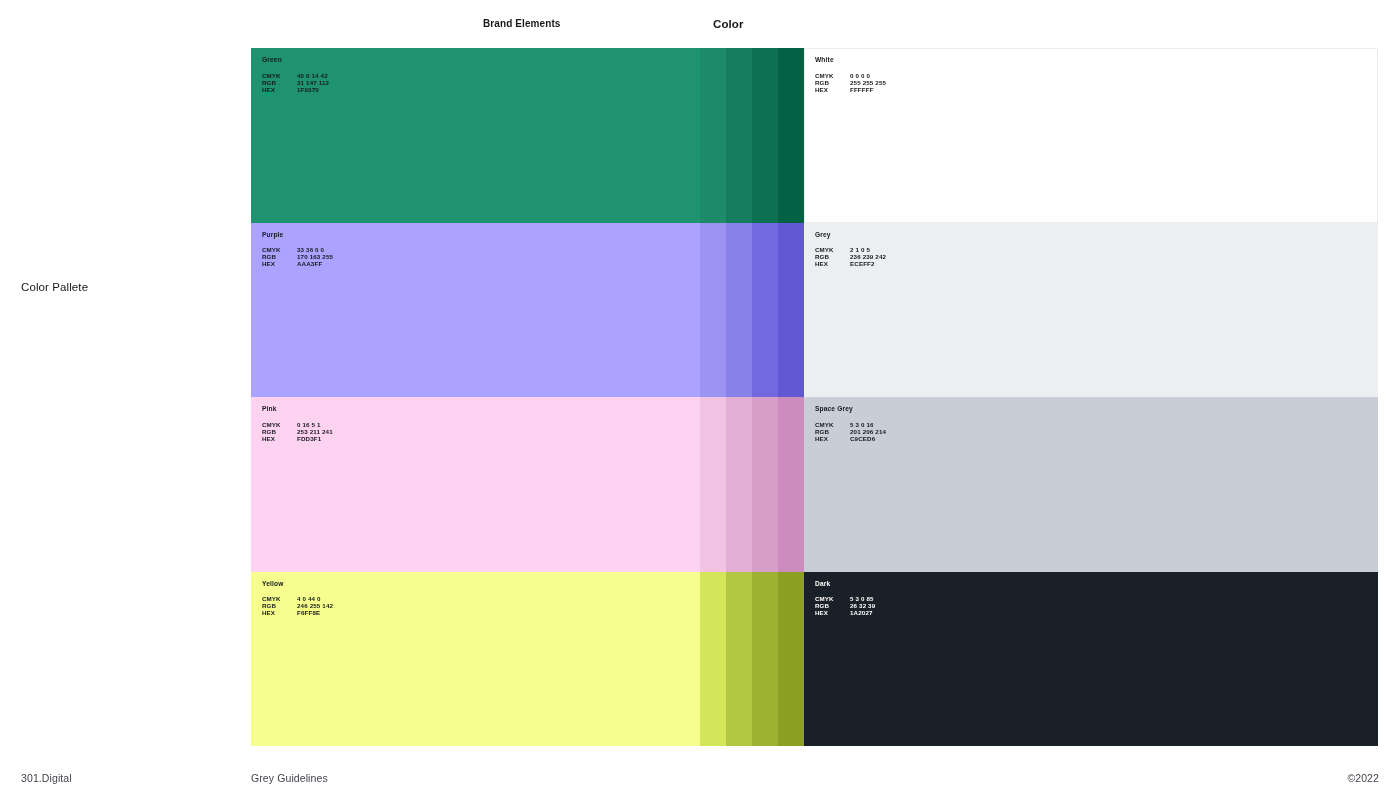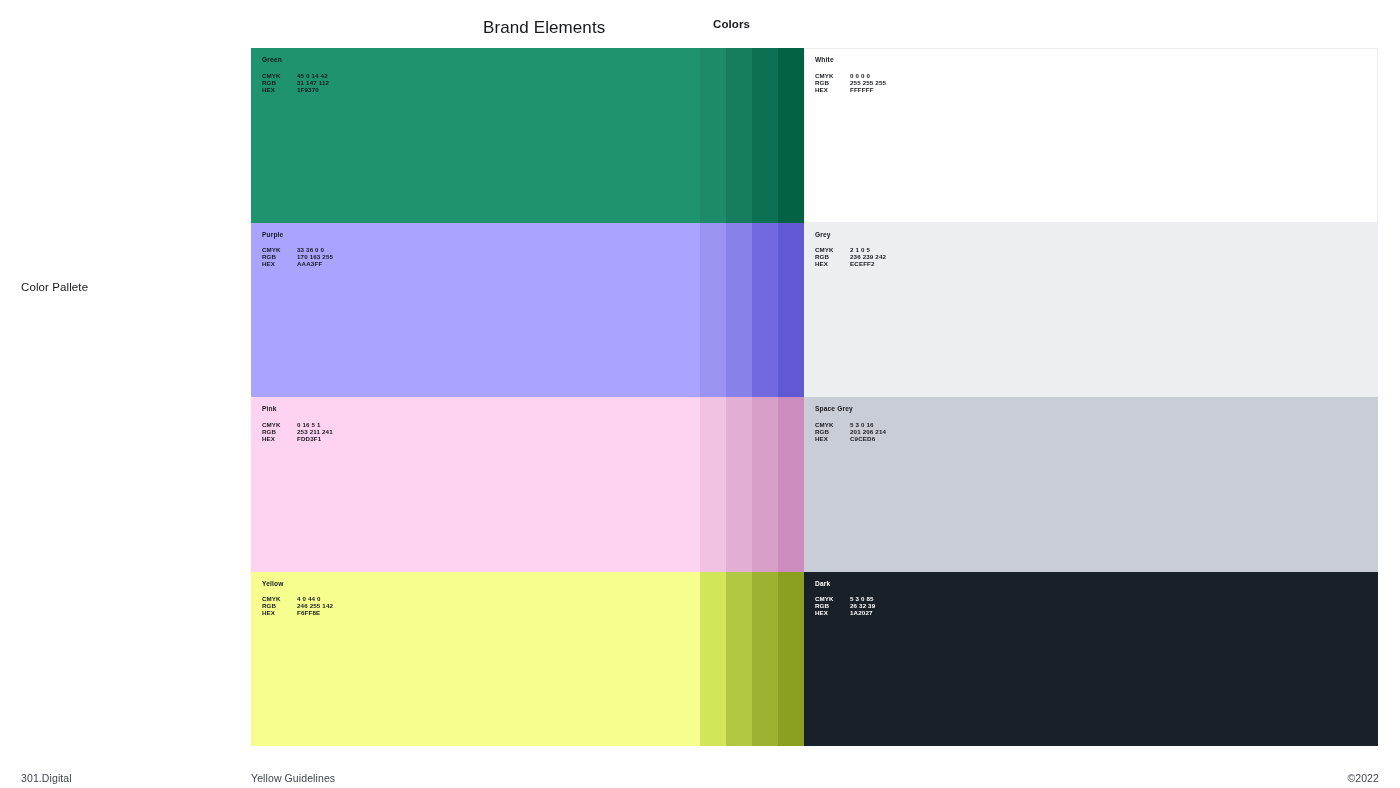--- a/index.html
+++ b/index.html
@@ -9,21 +9,21 @@
     background: #ffffff;
     font-family: "Liberation Sans", sans-serif;
     overflow: hidden;
   }
   .page { position: relative; width: 1400px; height: 788px; }
 
   
   .header { position: absolute; top: 0; left: 0; width: 1400px; height: 48px; }
   .header-brand-elements {
     position: absolute; left: 483px; top: 18px;
-    font-size: 17px; font-weight: normal; color: #16181d; letter-spacing: .1px;
+    font-size: 10px; font-weight: bold; color: #16181d; letter-spacing: .1px;
   }
   .header-colors {
     position: absolute; left: 713px; top: 18px;
     font-size: 11.5px; font-weight: bold; color: #16181d; letter-spacing: .1px;
   }
 
   
   .side-col { position: absolute; left: 21px; top: 281px; width: 200px; }
   .side-title {
     font-size: 11.5px; font-weight: normal; color: #16181d;
@@ -69,21 +69,21 @@
   .footer-center { position: absolute; left: 251px; top: 12px; font-size: 10.5px; color: #40444b; letter-spacing: .1px; }
   .footer-right  { position: absolute; right: 21px; top: 12px; font-size: 10.5px; color: #40444b; letter-spacing: .1px; }
 </style>
 </head>
 <body>
 
 <div class="page">
 
   <div class="header">
     <div class="header-brand-elements">Brand Elements</div>
-    <div class="header-colors">Colors</div>
+    <div class="header-colors">Color</div>
   </div>
 
   <div class="side-col">
     <div class="side-title">Color Pallete</div>
   </div>
 
   <div class="grid">
       <div class="row">
         <div class="swatch left">
           <div class="swatch-base" style="background: rgb(31, 147, 112);"></div>
@@ -257,17 +257,17 @@
               <span class="spec-key">HEX</span>
               <span class="spec-val">1A2027</span>
             </div>
           </div>
         </div>
       </div>
     </div>
 
   <div class="footer">
     <div class="footer-left">301.Digital</div>
-    <div class="footer-center">Yellow Guidelines</div>
+    <div class="footer-center">Grey Guidelines</div>
     <div class="footer-right">©2022</div>
   </div>
 
 </div>
 
 </body></html>

